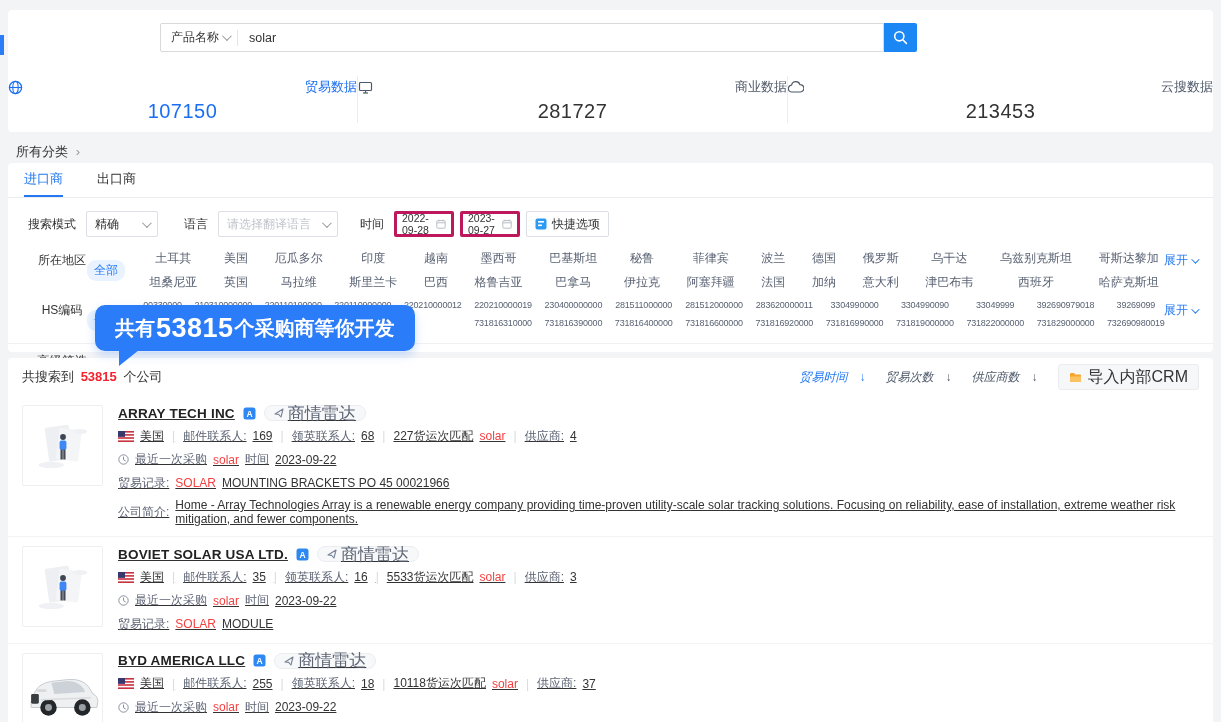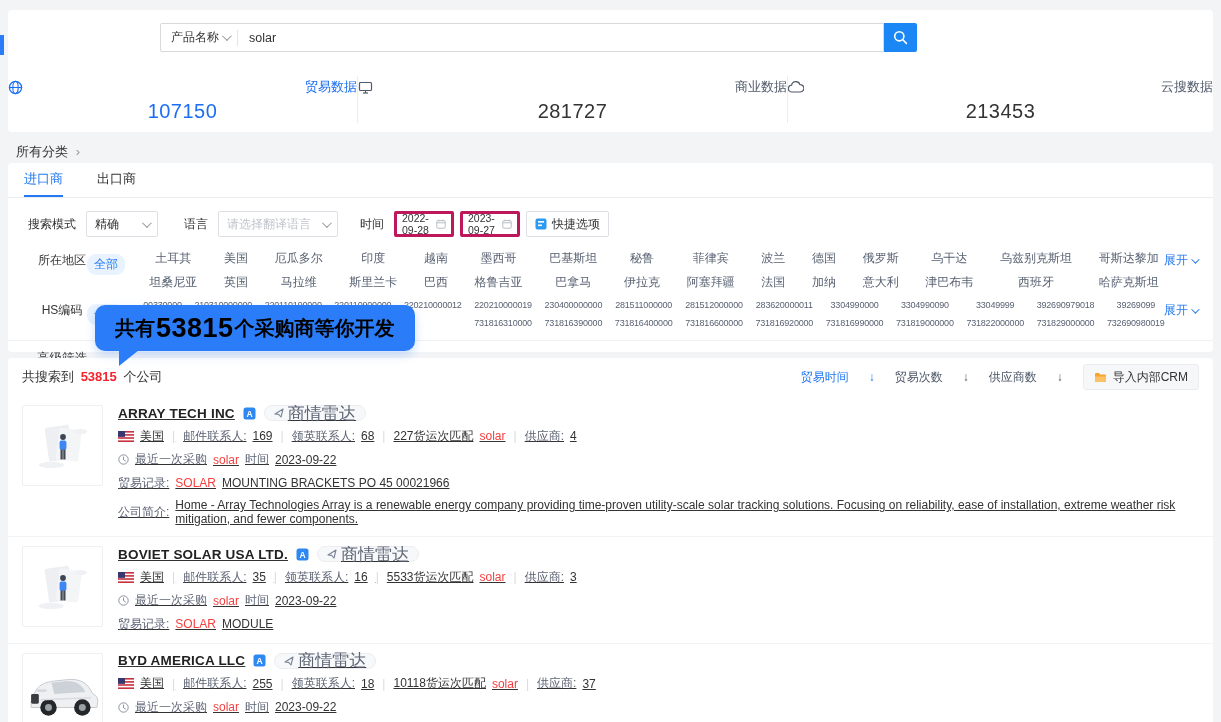--- a/index.html
+++ b/index.html
@@ -47,47 +47,47 @@
   .f-label { margin-right:10px; color:#333; }
   .select-box { height:26px; border:1px solid #dcdfe3; border-radius:2px; display:flex; align-items:center; justify-content:space-between; padding:0 8px; cursor:pointer; background:#fff; }
   .sel-mode { width:72px; }
   .sel-lang { width:120px; color:#c0c4cc; }
   .date-box { width:60px; height:26px; border:3px solid #be185d; border-radius:2px; display:flex; align-items:center; justify-content:space-between; padding:0 5px; font-size:10.5px; color:#333; cursor:pointer; }
   .quick-btn { height:26px; border:1px solid #dcdfe3; border-radius:2px; background:#fff; display:flex; align-items:center; gap:5px; padding:0 8px; margin-left:6px; cursor:pointer; color:#333; font-size:12px; }
   .gap14 { width:26px; } .gap22 { width:22px; } .gap6 { width:6px; }
 
   .filter-grid-row { position:relative; display:flex; align-items:flex-start; padding:0 46px 0 29px; margin-top:13px;text-align:center; }
   .fg-label { width:50px; flex:none; padding-top:2px; color:#333; }
-  .all-chip { flex:none; background:#e8f3ff; color:#2479f2; border-radius:9px; padding:2px 7px; margin:4px 2px 0 0; cursor:pointer; }
+  .all-chip { flex:none; background:#e8f3ff; color:#2479f2; border-radius:9px; padding:2px 7px; margin:10px 2px 0 0; cursor:pointer; }
   .opt-grid { flex:1; margin-left:14px; overflow:hidden; display:grid; grid-auto-flow:row; }
   .regions { grid-template-columns:repeat(15,auto); column-gap:10px; row-gap:7px; font-size:12px; color:#596273; }
   .hscodes { grid-template-columns:repeat(15,auto); column-gap:8px; row-gap:8px; font-size:9px; color:#596273; letter-spacing:-.2px; }
   .opt-cell { white-space:nowrap; overflow:hidden; cursor:pointer; }
   .expand-link { position:absolute; right:16px; top:2px; color:#2479f2; cursor:pointer; display:flex; align-items:center; gap:3px; font-size:12px; }
   .expand-link .chev { border-color:#2479f2; transform:rotate(45deg) translateY(-2px); width:6px; height:6px; }
 
   .advanced-row { margin-top:12px; border-top:1px solid #f0f1f3; padding:9px 0 0 29px; color:#333; font-size:12.5px; }
   .advanced-row span { cursor:pointer; }
 
   
-  .bubble { position:absolute; left:95px; top:305px; z-index:20; background:#2b7cf8; color:#000000; border-radius:10px; height:46px; display:flex; align-items:center; padding:0 20px; font-weight:bold; white-space:nowrap; box-shadow:0 4px 10px rgba(43,124,248,.25); }
+  .bubble { position:absolute; left:95px; top:305px; z-index:20; background:#2b7cf8; color:#ffffff; border-radius:10px; height:46px; display:flex; align-items:center; padding:0 20px; font-weight:bold; white-space:nowrap; box-shadow:0 4px 10px rgba(43,124,248,.25); }
   .bubble .txt { font-size:20px; }
   .bubble .num { font-size:27px; margin:0 1px; letter-spacing:.5px; }
   .bubble::after { content:""; position:absolute; left:24px; bottom:-15px; width:0; height:0; border-top:16px solid #2b7cf8; border-right:20px solid transparent; }
 
   
   #results-card { top:358px; height:364px; border-radius:4px 4px 0 0; }
   .results-header { height:38px; display:flex; align-items:center; padding:0 14px; }
   .summary { font-size:13px; color:#333; }
   .summary .count { color:#f5222d; font-weight:bold; margin:0 3px; }
   .sort-zone { margin-left:auto; display:flex; align-items:center; gap:20px; }
-  .sort-item { display:flex; align-items:center; gap:20px; color:#4e5969; cursor:pointer; font-size:12px; }
+  .sort-item { display:flex; align-items:center; gap:12px; color:#4e5969; cursor:pointer; font-size:12px;font-style:italic; }
   .sort-item .arr { font-size:12px; }
   .sort-item.active { color:#2479f2; }
-  .crm-btn { background:#f6f7f9; border:1px solid #ececee; border-radius:3px; height:26px; display:flex; align-items:center; gap:6px; padding:0 10px; cursor:pointer; color:#333; font-size:12px; }
+  .crm-btn { background:#f6f7f9; border:1px solid #ececee; border-radius:3px; height:26px; display:flex; align-items:center; gap:6px; padding:0 10px; cursor:pointer; color:#333; font-size:16px; }
 
   .company-row { display:flex; padding:9px 14px 10px; border-top:1px solid #f2f3f5;text-decoration:underline; }
   .company-row:first-child { border-top:none; }
   .thumb { width:81px; height:81px; flex:none; border:1px solid #efefef; border-radius:2px; background:#fff; display:flex; align-items:center; justify-content:center; margin-right:15px; cursor:pointer; }
   .c-info { flex:1; min-width:0; }
   .c-title-line { display:flex; align-items:center; gap:8px; }
   .c-name { font-size:13.5px; font-weight:bold; color:#222; letter-spacing:.2px; cursor:pointer; }
   .trans-ic { flex:none; cursor:pointer; }
   .radar-tag { background:#f7f8fa; border:1px solid #ebedf0; border-radius:10px; height:16px; display:flex; align-items:center; gap:4px; padding:0 9px; font-size:17px; color:#5e6575; cursor:pointer; }
   .c-line { margin-top:6.5px; display:flex; align-items:center; gap:6px; color:#5e6575; font-size:12px; white-space:nowrap; overflow:hidden; }

